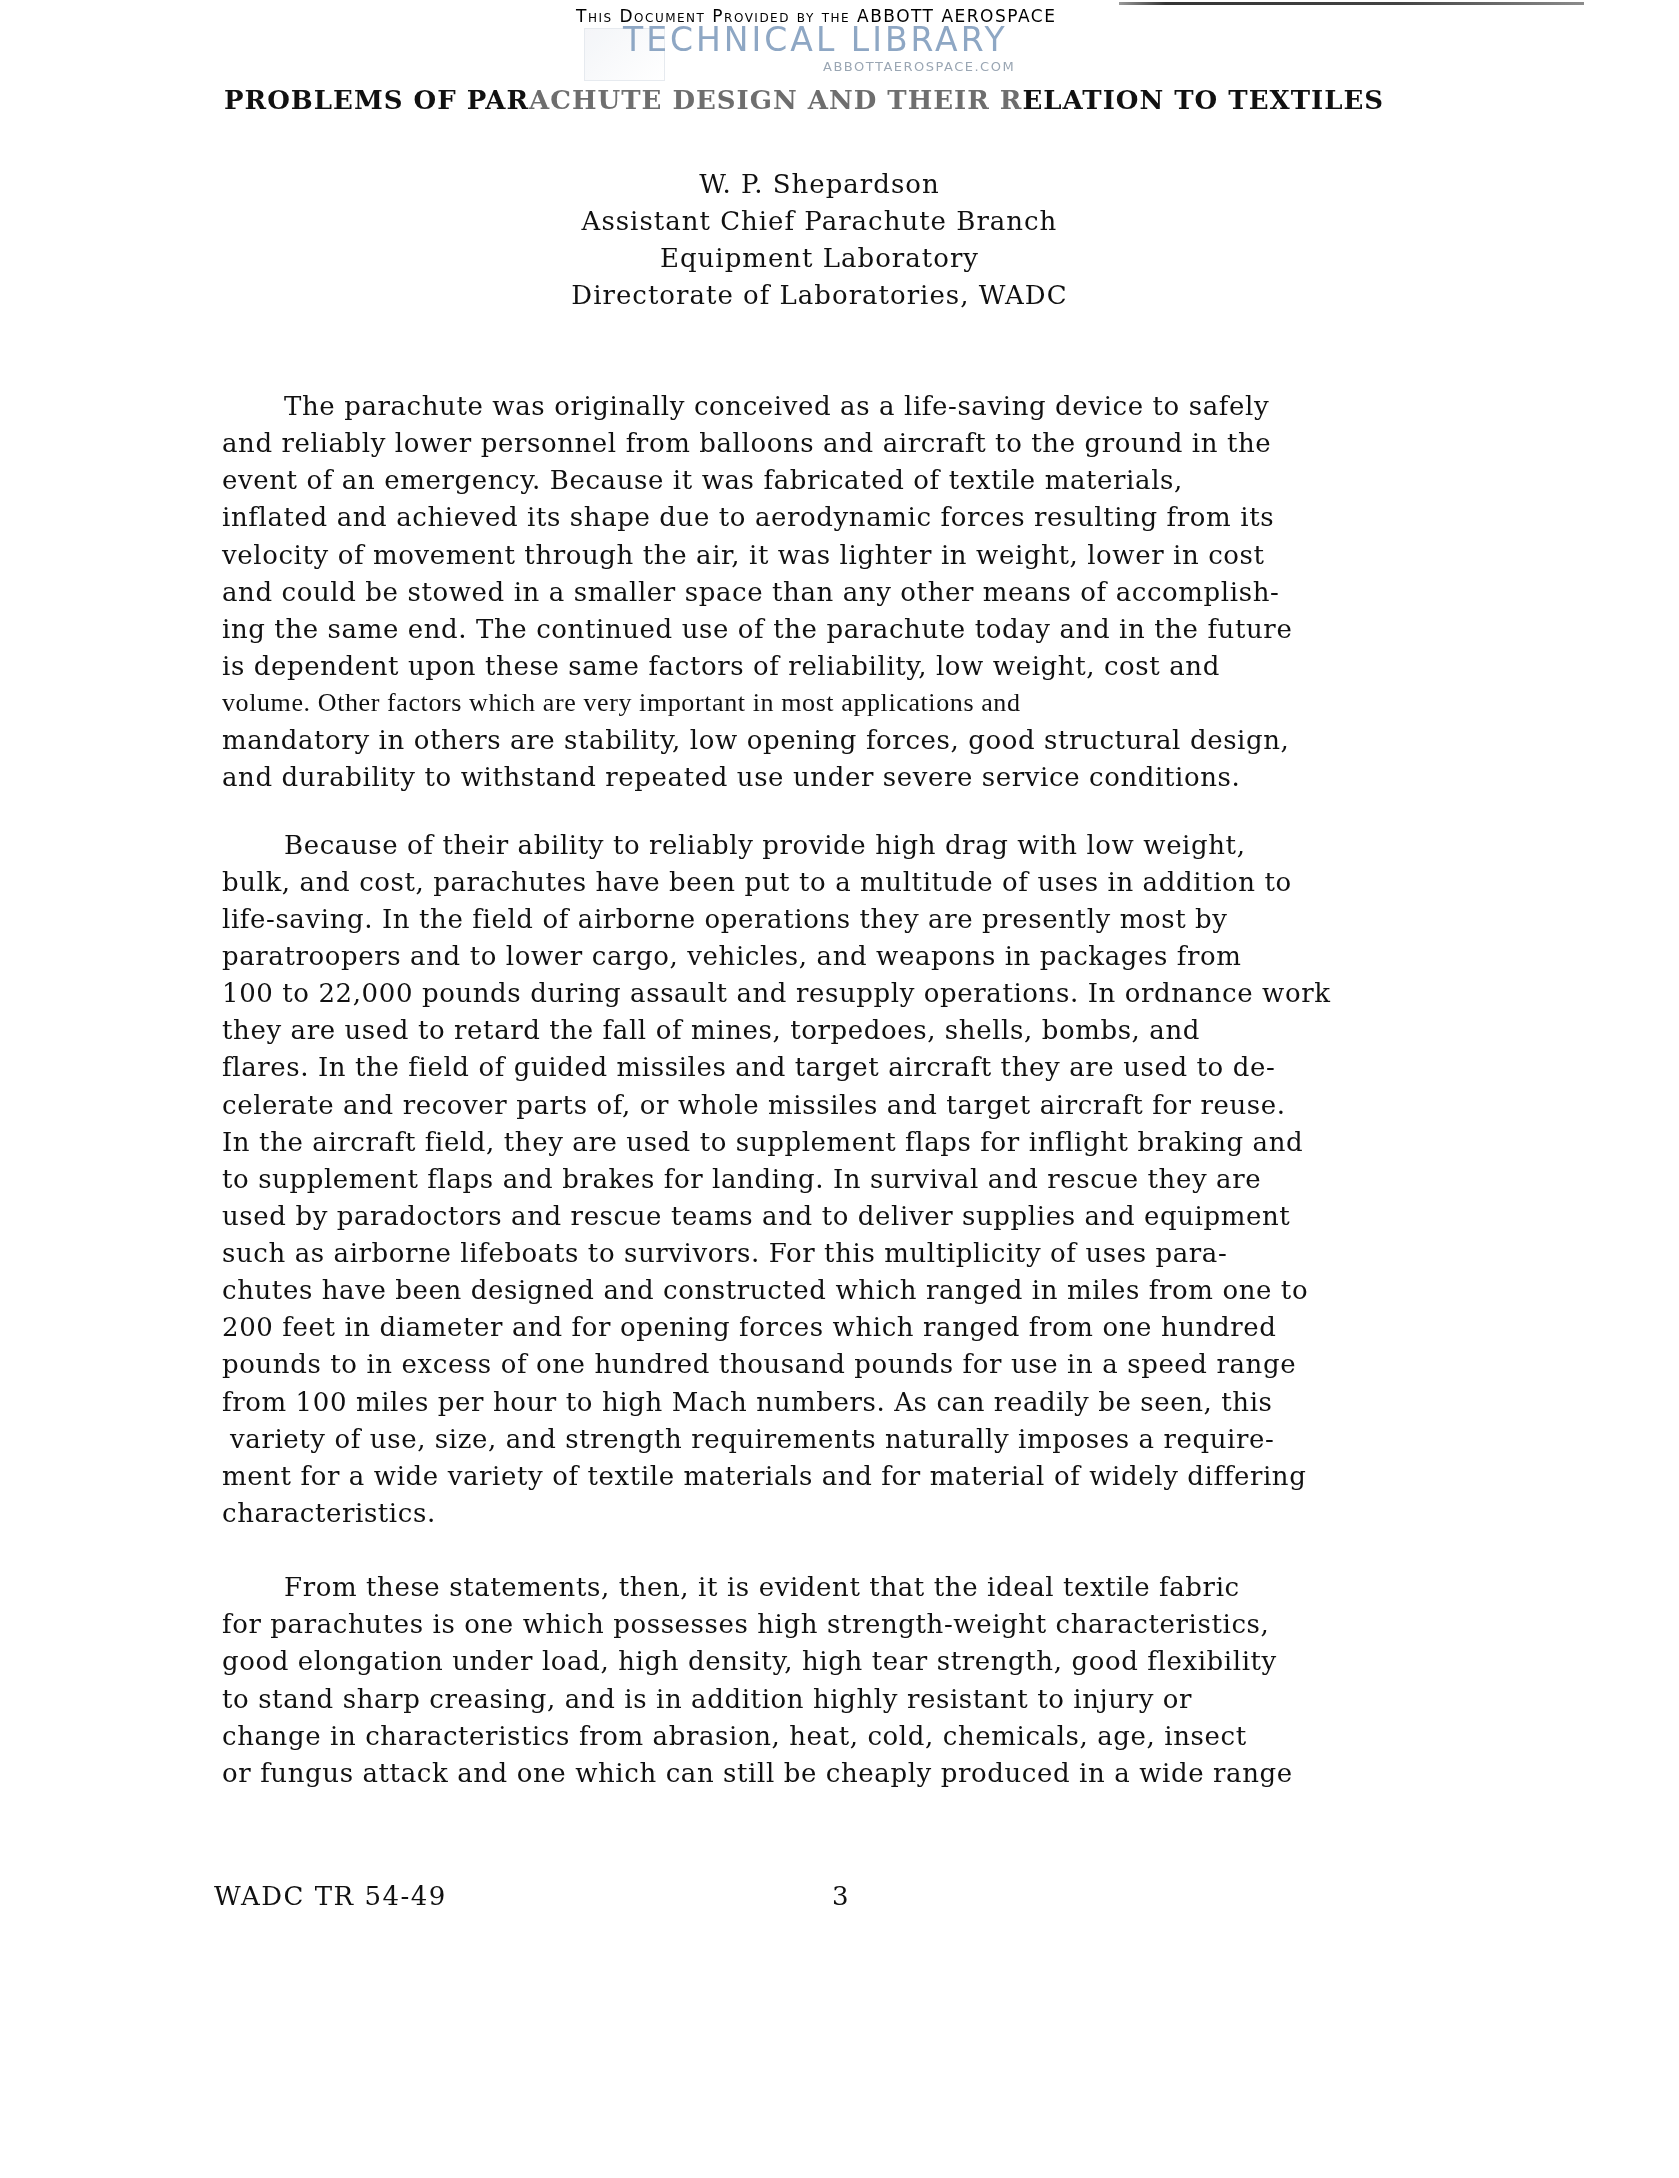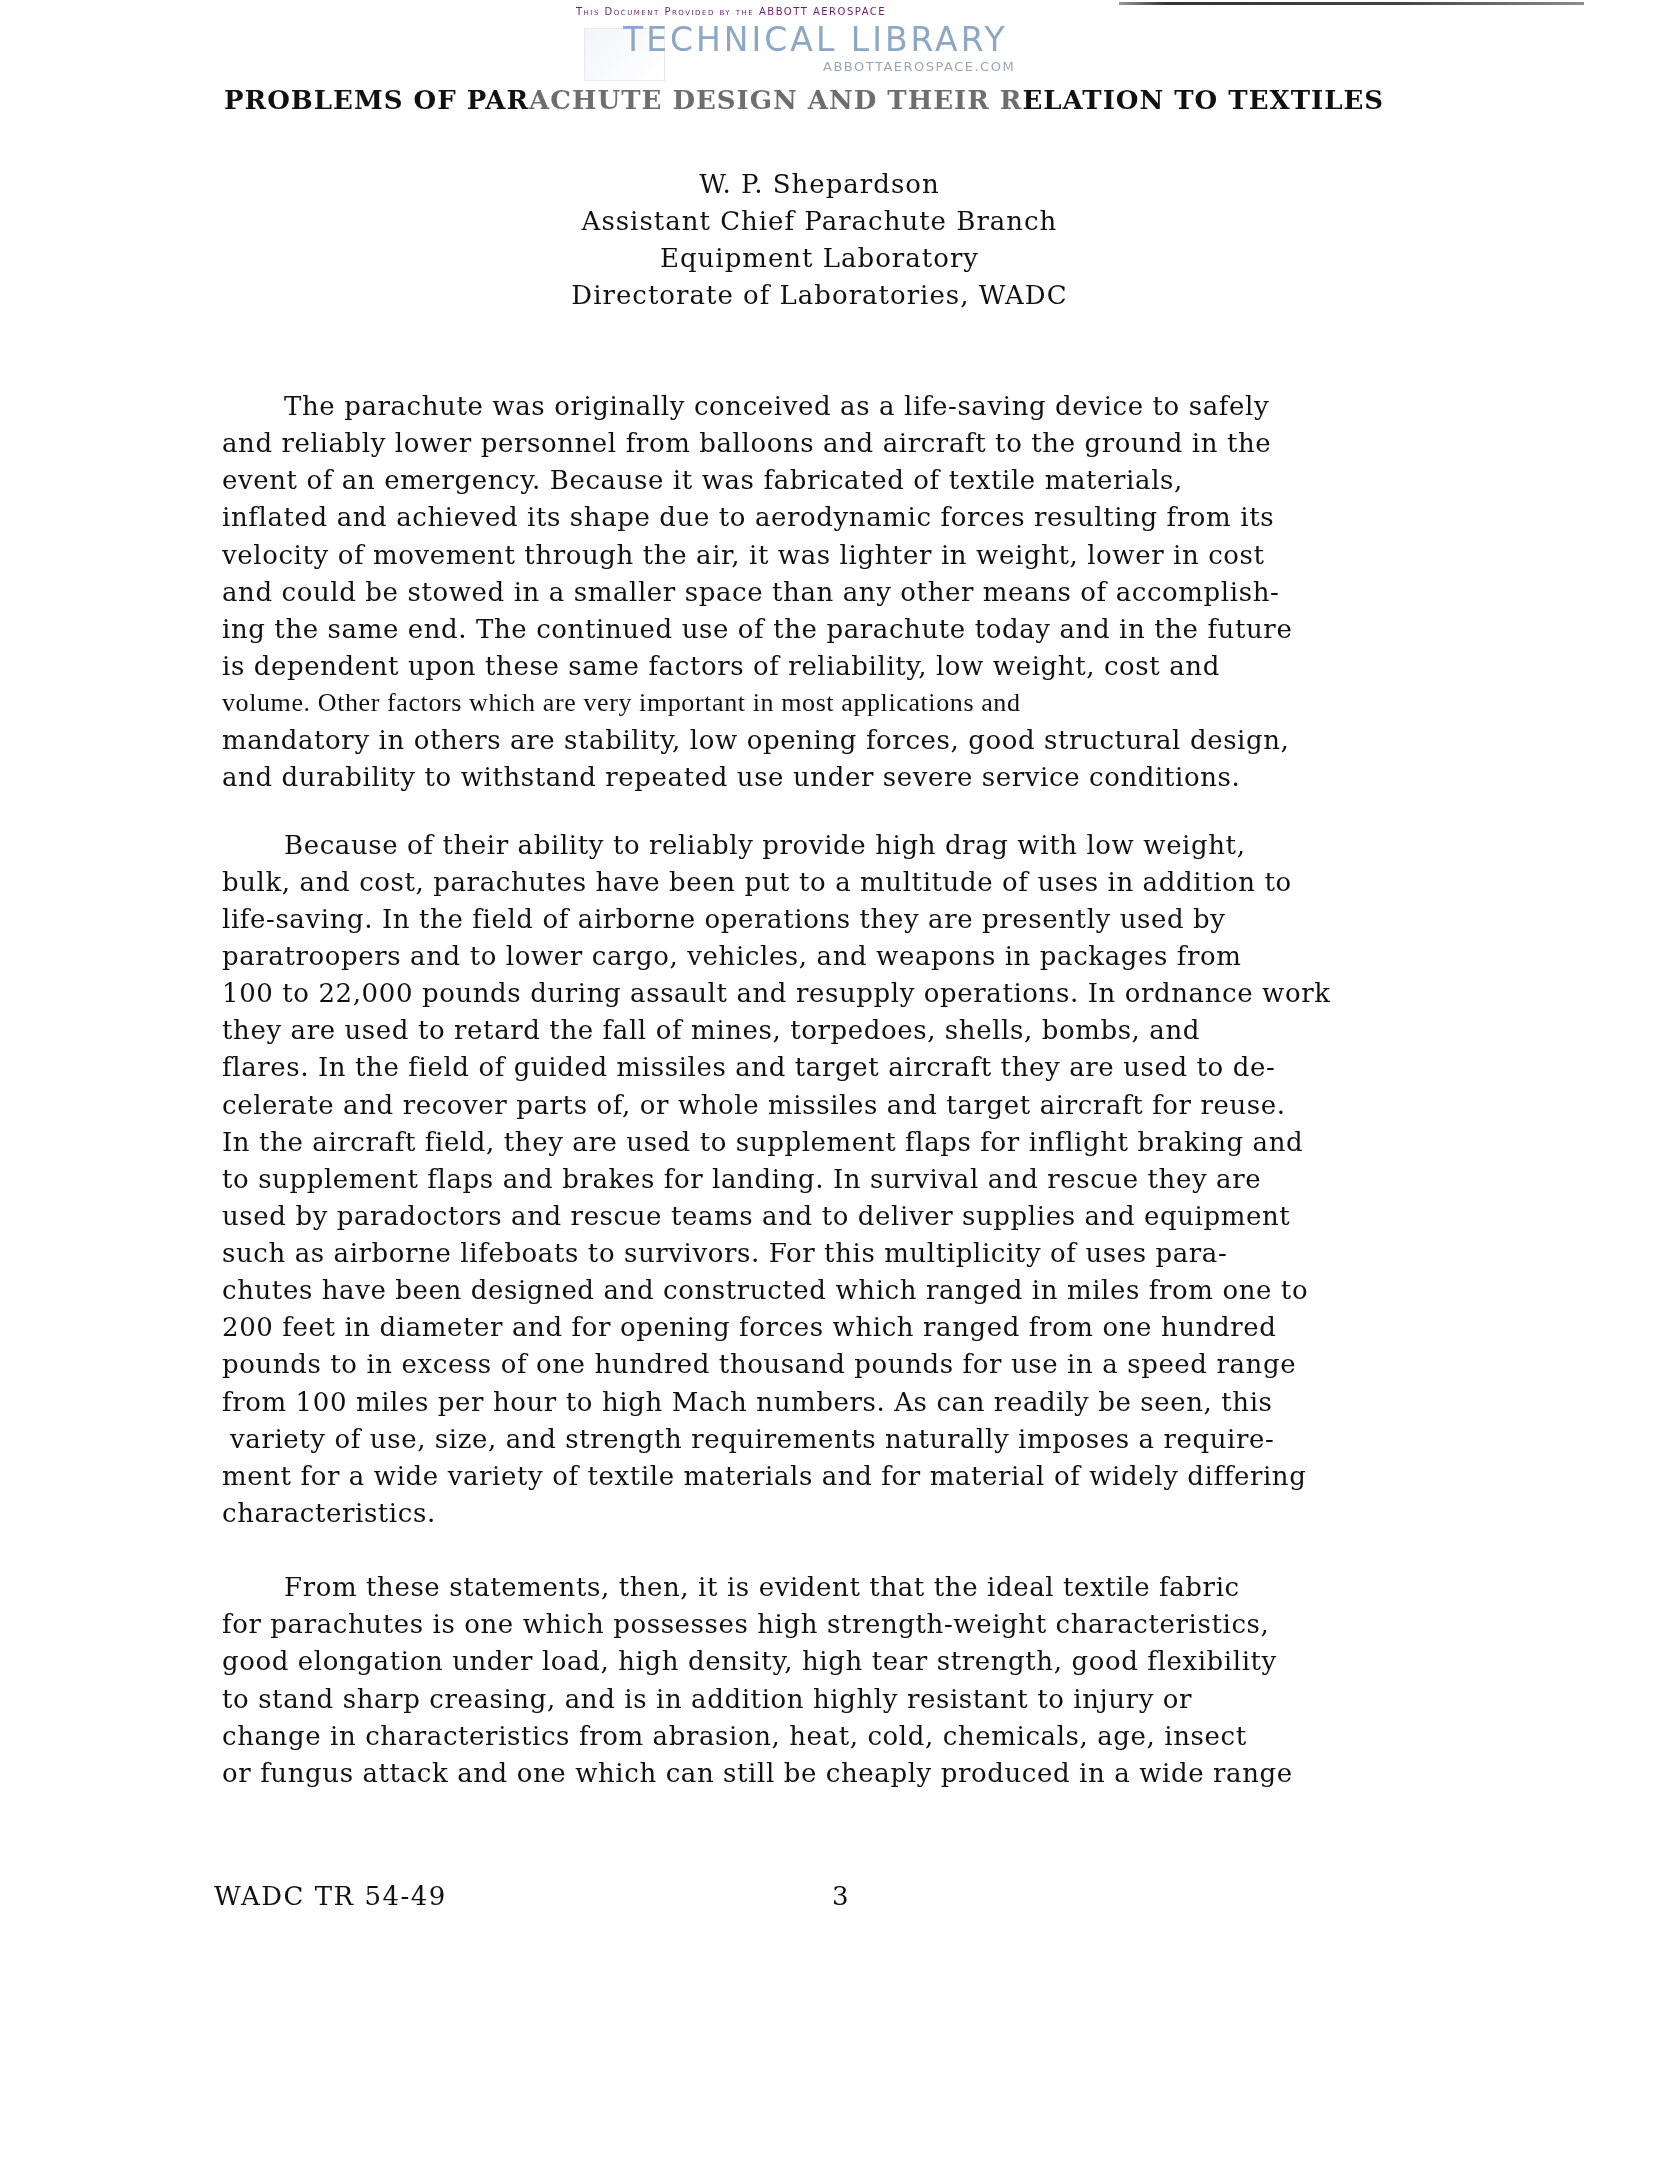--- a/index.html
+++ b/index.html
@@ -39,23 +39,23 @@
       height: 51px;
       border: 1px solid #e4e8ee;
       background: linear-gradient(135deg, #f3f5f8, #ffffff);
       opacity: 0.9;
     }
     .wm-line1 {
       position: absolute;
       left: 22px;
       top: 0px;
       font-family: "DejaVu Sans", sans-serif;
-      font-size: 10px;
+      font-size: 17px;
       letter-spacing: 1.5px;
-      color: #701a75;
+      color: #000000;
       white-space: nowrap;
       font-variant: small-caps;
     }
     .wm-line2 {
       position: absolute;
       left: 69px;
       top: 14px;
       font-family: "DejaVu Sans", sans-serif;
       font-size: 33px;
       letter-spacing: 3px;
@@ -160,21 +160,21 @@
       <div class="para-line" style="top: 579px;">and could be stowed in a smaller space than any other means of accomplish-</div>
       <div class="para-line" style="top: 616px;">ing the same end.  The continued use of the parachute today and in the future</div>
       <div class="para-line" style="top: 653px;">is dependent upon these same factors of reliability, low weight, cost and</div>
       <div class="para-line" style="top: 690px; font-family: Liberation Serif, serif;">volume. Other factors which are very important in most applications and</div>
       <div class="para-line" style="top: 727px;">mandatory in others are stability, low opening forces, good structural design,</div>
       <div class="para-line" style="top: 764px;">and durability to withstand repeated use under severe service conditions.</div>
     </div>
     <div>
       <div class="para-line indent" style="top: 832px;">Because of their ability to reliably provide high drag with low weight,</div>
       <div class="para-line" style="top: 869px;">bulk, and cost, parachutes have been put to a multitude of uses in addition to</div>
-      <div class="para-line" style="top: 906px;">life-saving.  In the field of airborne operations they are presently used by</div>
+      <div class="para-line" style="top: 906px;">life-saving.  In the field of airborne operations they are presently most by</div>
       <div class="para-line" style="top: 943px;">paratroopers and to lower cargo, vehicles, and weapons in packages from</div>
       <div class="para-line" style="top: 980px;">100 to 22,000 pounds during assault and resupply operations.  In ordnance work</div>
       <div class="para-line" style="top: 1017px;">they are used to retard the fall of mines, torpedoes, shells, bombs, and</div>
       <div class="para-line" style="top: 1054px;">flares.  In the field of guided missiles and target aircraft they are used to de-</div>
       <div class="para-line" style="top: 1092px;">celerate and recover parts of, or whole missiles and target aircraft for reuse.</div>
       <div class="para-line" style="top: 1129px;">In the aircraft field, they are used to supplement flaps for inflight braking and</div>
       <div class="para-line" style="top: 1166px;">to supplement flaps and brakes for landing.  In survival and rescue they are</div>
       <div class="para-line" style="top: 1203px;">used by paradoctors and rescue teams and to deliver supplies and equipment</div>
       <div class="para-line" style="top: 1240px;">such as airborne lifeboats to survivors.  For this multiplicity of uses para-</div>
       <div class="para-line" style="top: 1277px;">chutes have been designed and constructed which ranged in miles from one to</div>

